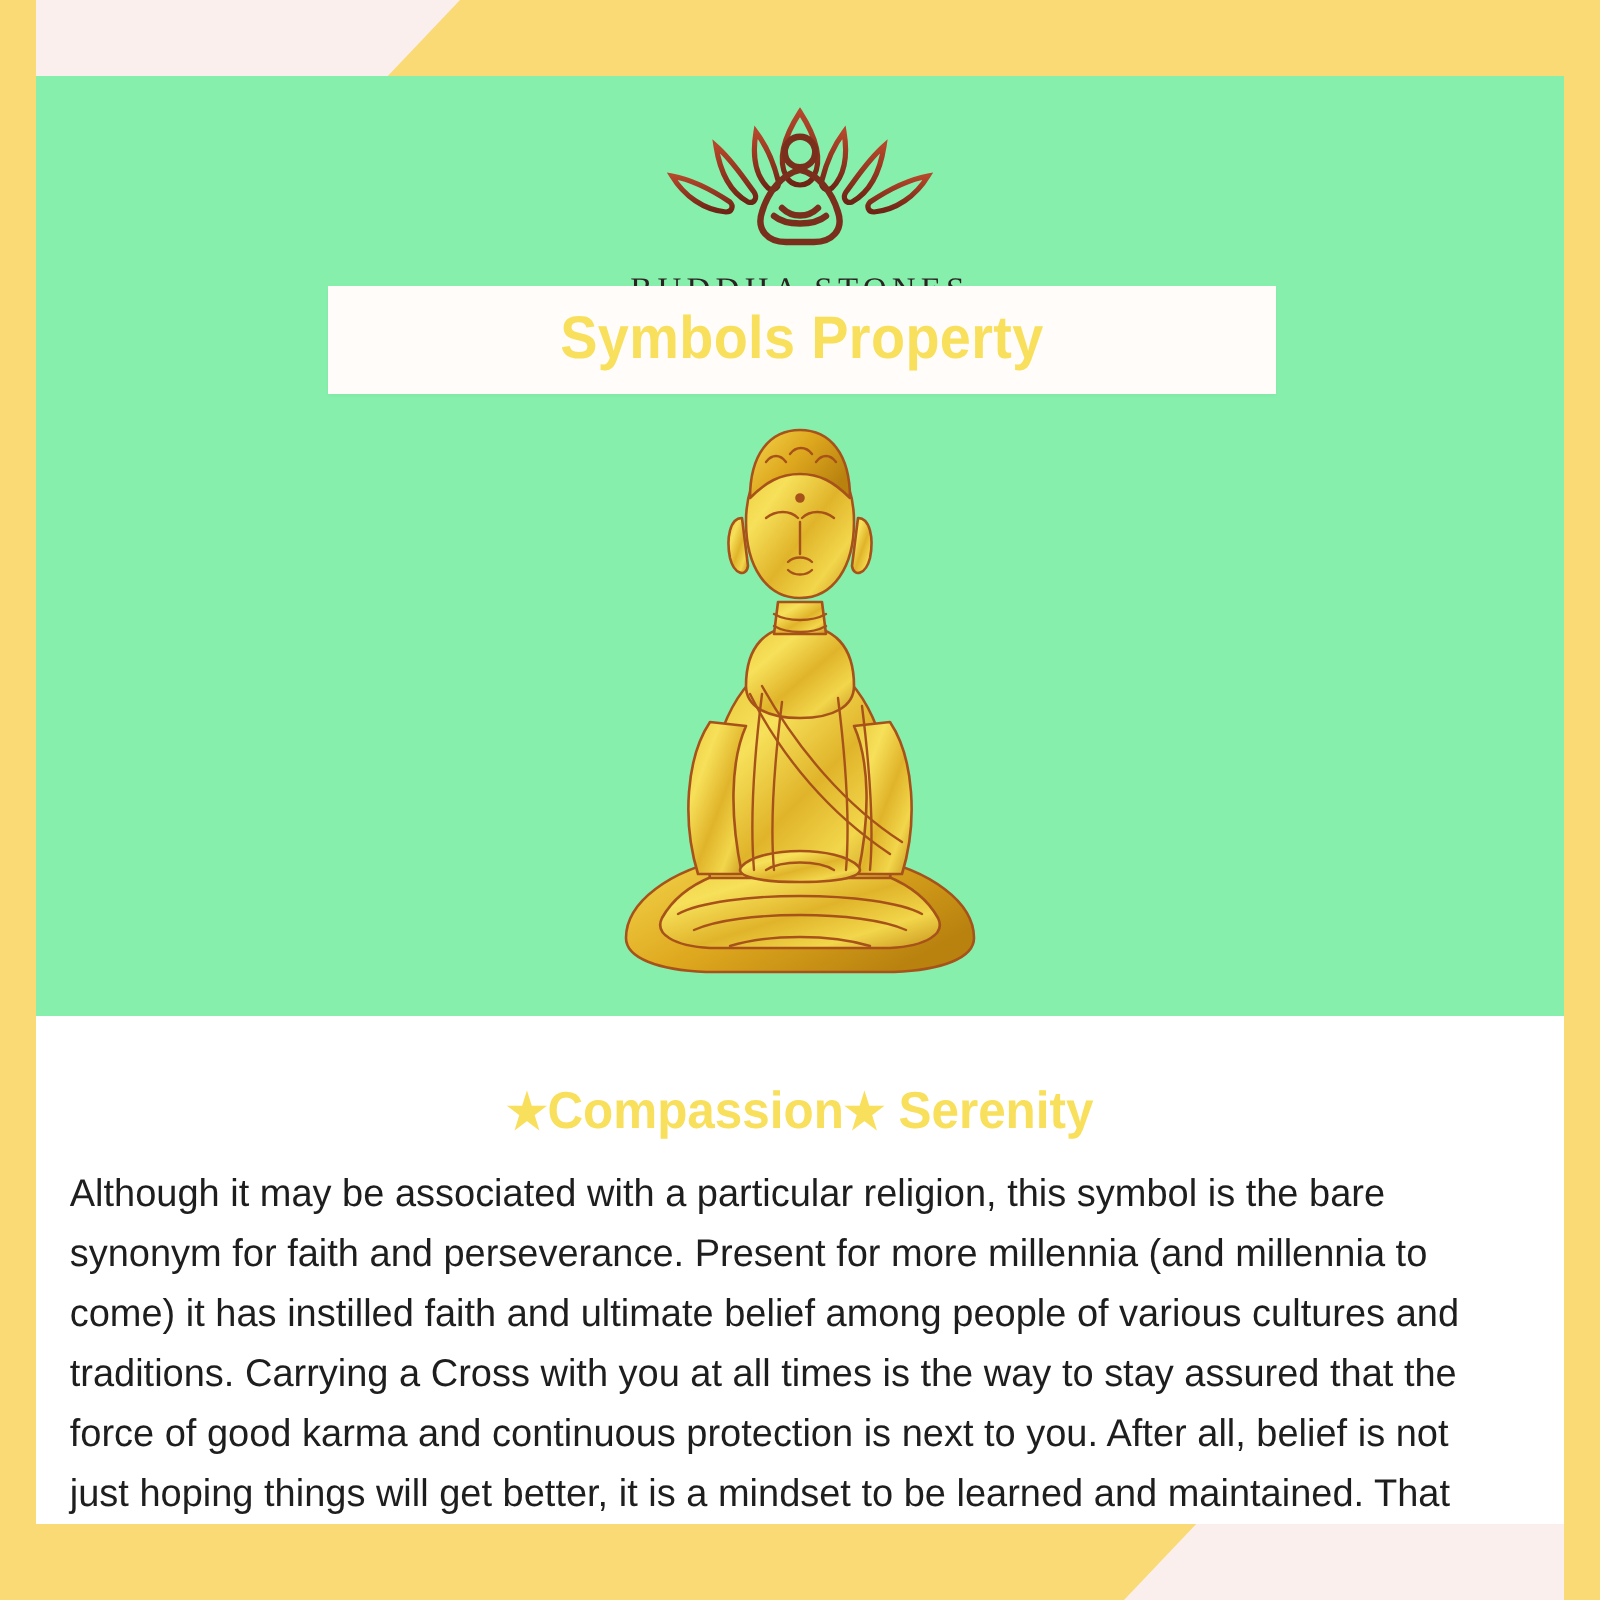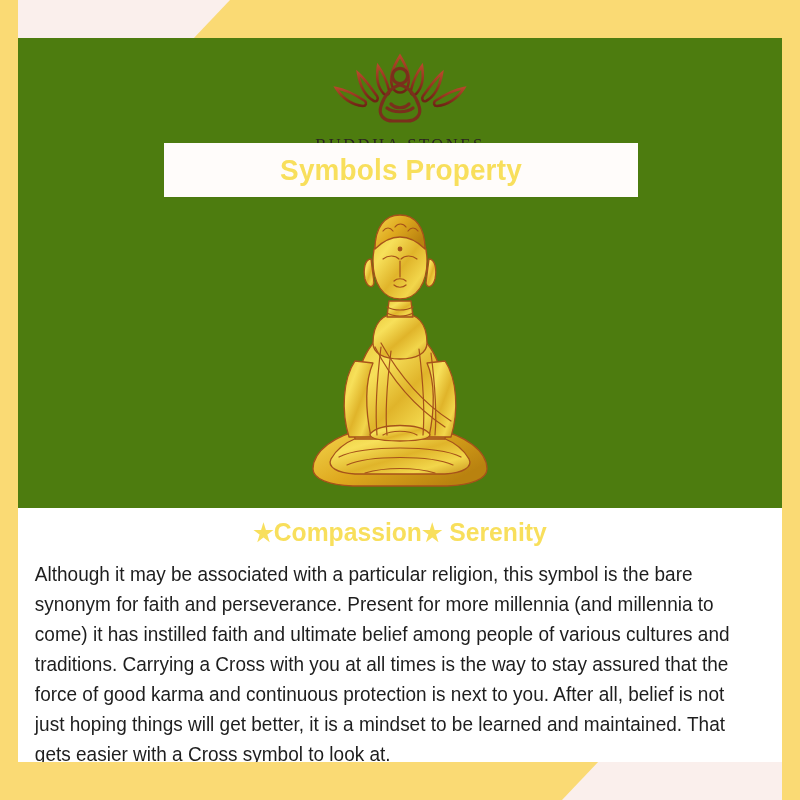--- a/index.html
+++ b/index.html
@@ -30,21 +30,21 @@
     position:absolute; bottom:0; left:0; width:800px; height:40px;
     background:#fada74;
     clip-path: polygon(0 0, 600px 0, 562px 40px, 0 40px);
     z-index:1;
   }
 
   
   .page {
     position:absolute;
     top:38px; left:18px; right:18px; bottom:38px;
-    background:#4d7c0f;
+    background:#86efac;
     z-index:2;
     overflow:hidden;
   }
 
   
   .brand {
     margin-top:6px;
     display:flex; flex-direction:column; align-items:center;
   }
   .logo-mark { width:190px; height:84px; display:block; }
@@ -99,21 +99,21 @@
     font-size:19px;
     letter-spacing:0.7px;
     font-weight:400;
   }
 
   
   .card {
     position:absolute;
     left:0; right:0; top:470px; bottom:0;
     background:#ffffff;
-    padding:9px 8px 0 8px;
+    padding:32px 8px 0 8px;
   }
   .subtitle {
     text-align:center;
     font-family:"Liberation Sans Narrow","Liberation Sans", sans-serif;
     font-weight:bold;
     font-size:26px;
     color:#f8df5c;
     letter-spacing:0px;
     transform:scaleX(0.95);
     white-space:nowrap;

